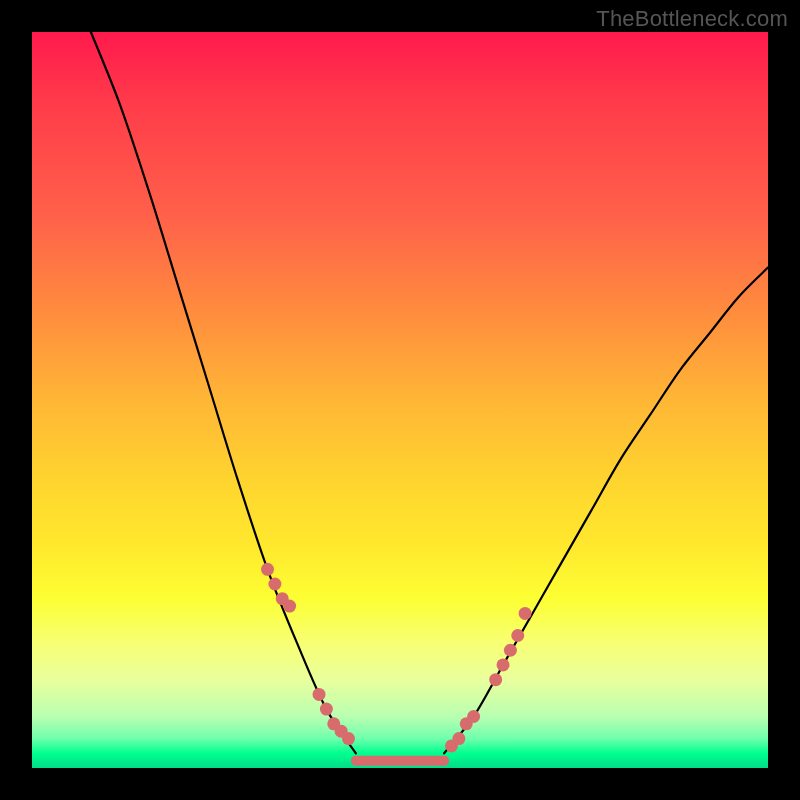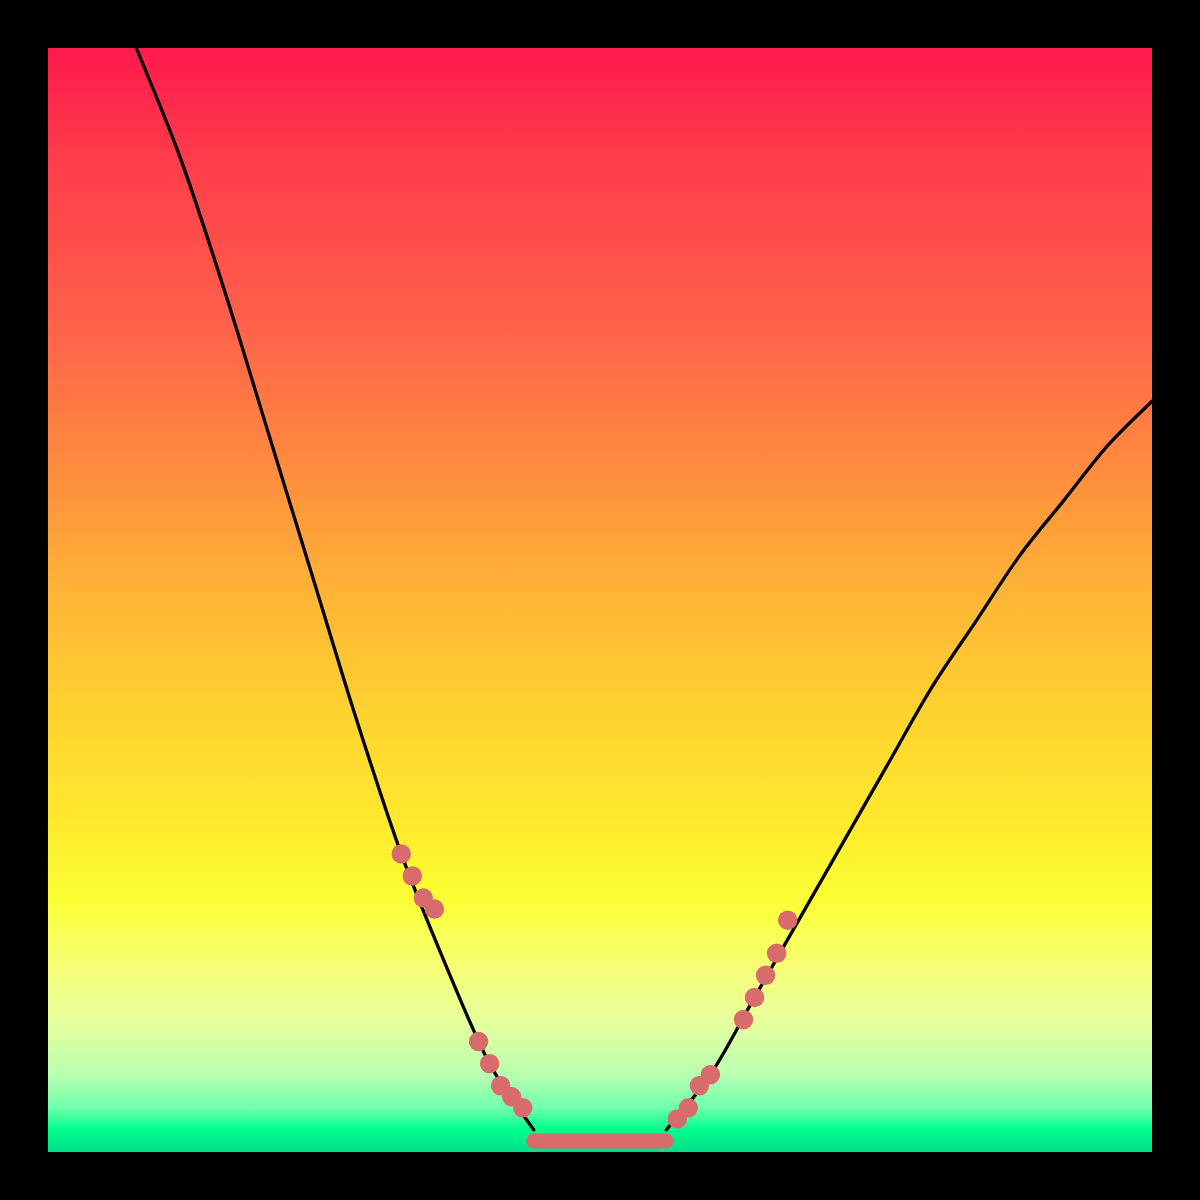--- a/index.html
+++ b/index.html
@@ -72,20 +72,21 @@
   .flat {
     stroke: #d86c6c;
     stroke-width: 10;
     stroke-linecap: round;
   }
 </style>
 </head>
 <body>
 
 <div class="frame">
+  <div class="watermark">TheBottleneck.com</div>
 
   <div class="plot-area">
     <svg class="curves" viewBox="0 0 736 736">
       <g>
           <path d="M 58.88 0 C 63.78666666666667 12.266666666666671, 78.50666666666666 46.61333333333336, 88.32 73.60000000000002 C 98.13333333333333 100.58666666666669, 107.94666666666667 131.2533333333333, 117.76 161.91999999999996 C 127.57333333333334 192.58666666666662, 137.38666666666668 225.70666666666662, 147.20000000000002 257.59999999999997 C 157.01333333333335 289.4933333333333, 166.82666666666665 321.38666666666666, 176.64 353.28 C 186.45333333333332 385.1733333333333, 196.26666666666668 418.2933333333333, 206.08 448.96 C 215.89333333333335 479.62666666666667, 225.70666666666668 510.2933333333333, 235.52 537.28 C 245.33333333333334 564.2666666666667, 255.14666666666665 587.5733333333333, 264.96 610.88 C 274.7733333333333 634.1866666666667, 284.5866666666667 658.72, 294.40000000000003 677.12 C 304.21333333333337 695.52, 318.93333333333334 713.92, 323.84 721.28" class="line"></path>
           <path d="M 412.16 721.28 C 417.06666666666666 715.1466666666666, 431.78666666666663 699.2, 441.59999999999997 684.48 C 451.4133333333333 669.76, 461.2266666666667 650.1333333333333, 471.04 632.96 C 480.85333333333335 615.7866666666667, 490.6666666666667 598.6133333333335, 500.48 581.44 C 510.29333333333335 564.2666666666667, 520.1066666666666 547.0933333333332, 529.92 529.92 C 539.7333333333333 512.7466666666667, 549.5466666666666 495.5733333333334, 559.36 478.40000000000003 C 569.1733333333334 461.2266666666667, 578.9866666666667 442.82666666666665, 588.8000000000001 426.88 C 598.6133333333335 410.93333333333334, 608.4266666666667 397.44000000000005, 618.24 382.72 C 628.0533333333333 368, 637.8666666666666 352.0533333333333, 647.68 338.55999999999995 C 657.4933333333333 325.0666666666666, 667.3066666666666 314.0266666666667, 677.12 301.76000000000005 C 686.9333333333334 289.4933333333334, 696.7466666666667 276, 706.56 264.96 C 716.3733333333332 253.91999999999996, 731.0933333333334 240.42666666666665, 736 235.51999999999998" class="line"></path>
         </g>
       <g>
           <line x1="323.84" y1="728.64" x2="412.16" y2="728.64" class="flat"></line>
           <circle cx="235.52" cy="537.28" r="6.5" class="dot"></circle>

